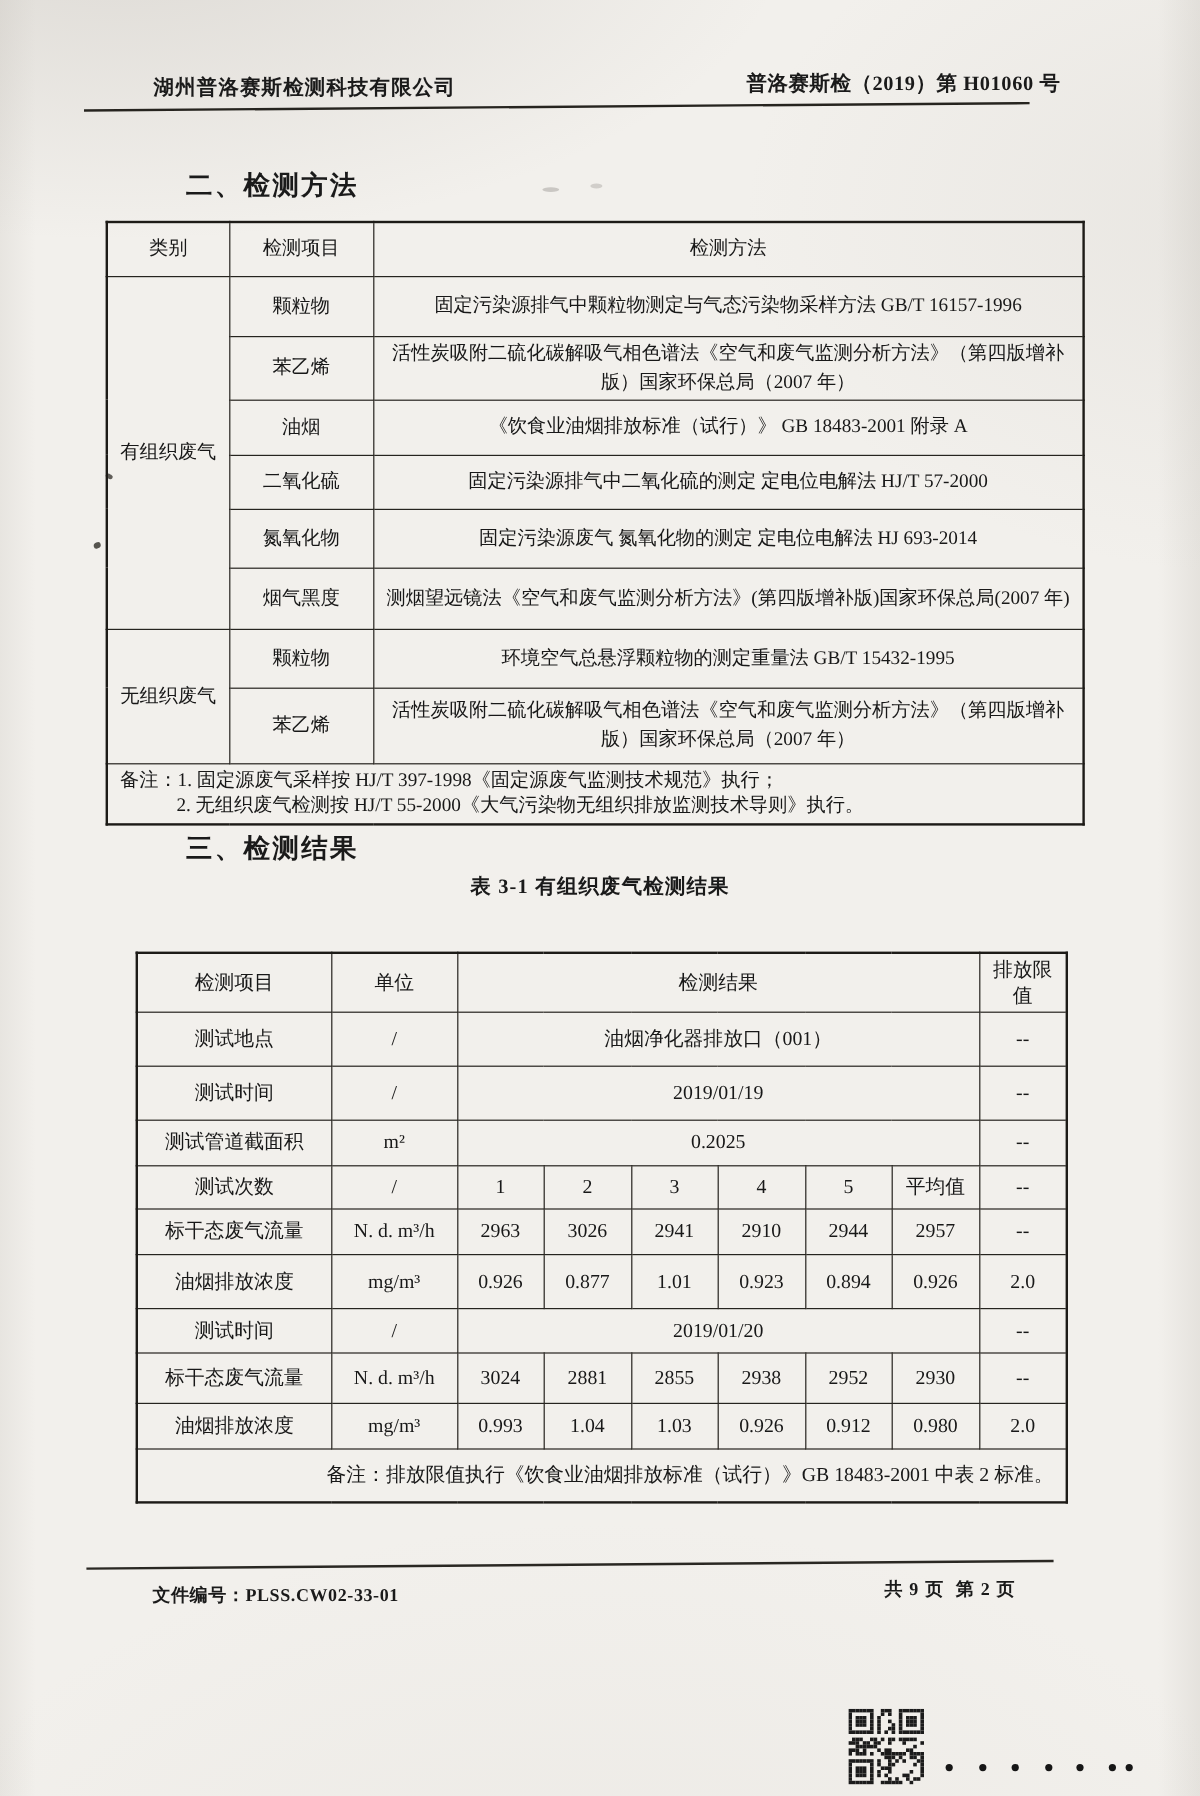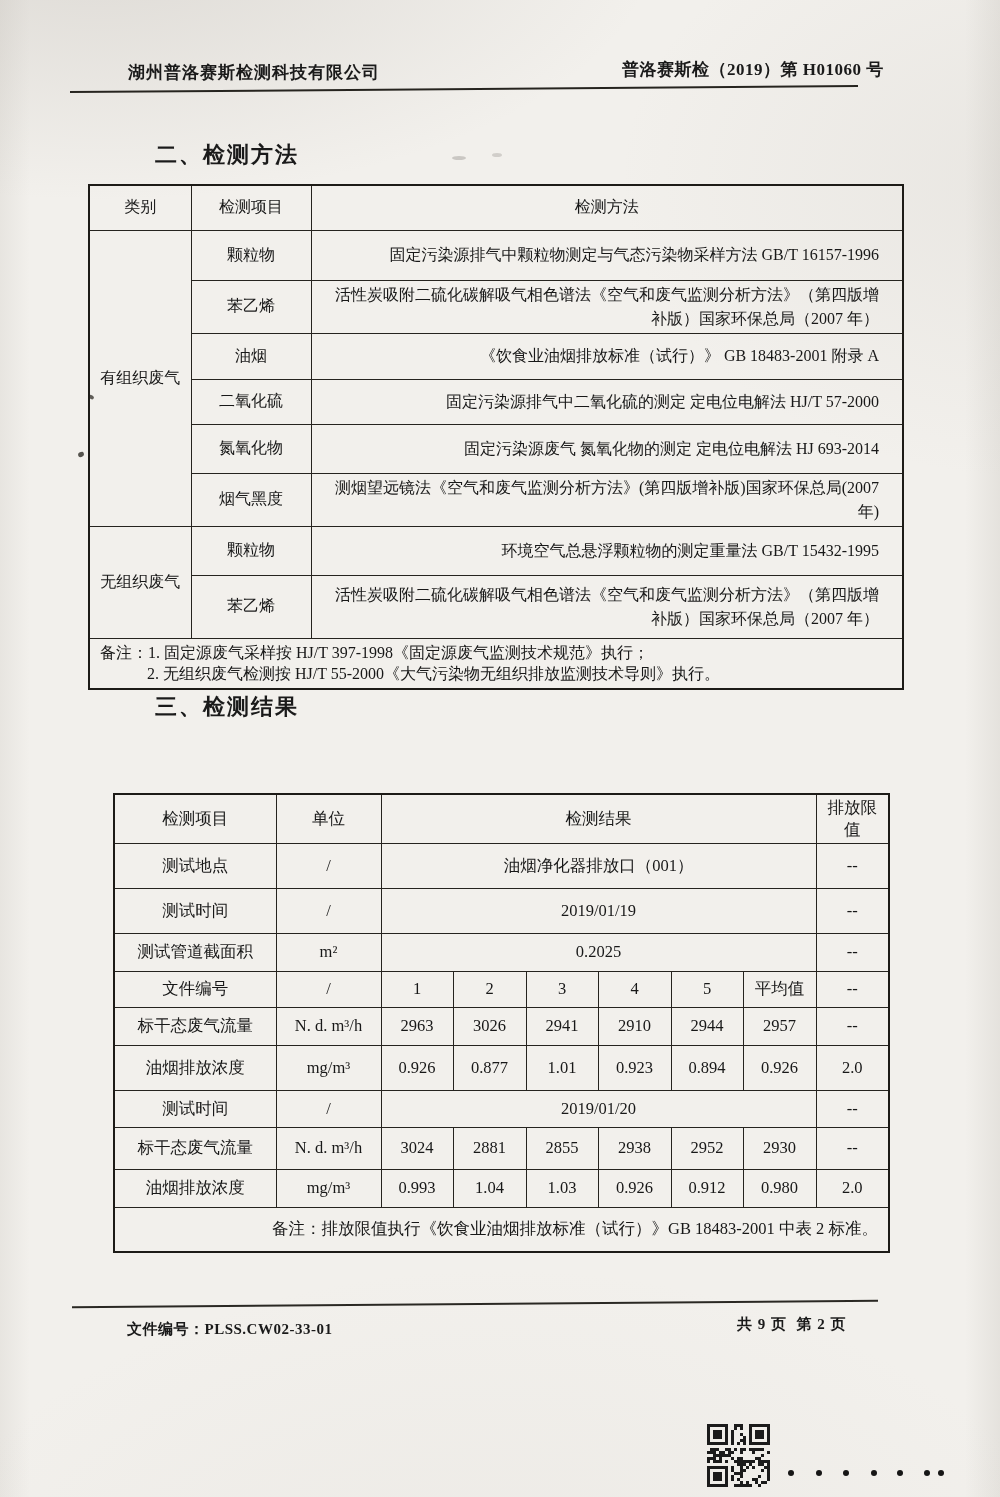--- a/index.html
+++ b/index.html
@@ -27,21 +27,21 @@
   .sec{font-size:22px;font-weight:bold;letter-spacing:2px;margin:16px;}
   .sec2{left:139px;top:124px;}
   .sec3{left:139px;top:676px;}
   .caption{left:0;top:727px;width:1000px;text-align:center;font-size:17px;font-weight:bold;letter-spacing:1px;}
   
   table{border-collapse:collapse;table-layout:fixed;font-size:16px;color:#181818;}
   td,th{border:1.6px solid #26241f;padding:1px 4px;vertical-align:middle;font-weight:normal;overflow:hidden;}
   table.t1{left:88px;top:184px;width:814px;border:2.6px solid #1d1b17;}
   table.t2{left:113px;top:793px;width:775px;border:2.6px solid #1d1b17;}
   .c{text-align:center;}
-  .method{text-align:right;padding:2px 23px;line-height:24px;margin-top:48px;}
+  .method{text-align:center;padding:2px 1px;line-height:24px;margin-top:48px;}
   .note1{padding:3px 8px 4px 10px;line-height:21px;font-size:16px;}
   .note1 .ind{padding-left:47px;}
   .t2 td,.t2 th{font-size:16.5px;}
   .t2 .note2{text-align:right;padding:4px 10px;font-size:16.5px;}
   
   .r1h45{height:45px}.r1h50{height:50px}.r1h52{height:52px}.r1h46{height:46px}
   .r1h49{height:49px}.r1h51{height:51px}.r1h63{height:63px}.r1h43{height:43px}
   
   .r2h49{height:49px}.r2h45{height:45px}.r2h38{height:38px}.r2h36{height:36px}
   .r2h37{height:37px}.r2h42{height:42px}
@@ -124,20 +124,21 @@
     <tr class="r1h43">
       <td colspan="3" class="note1">
         <div>备注：1. 固定源废气采样按 HJ/T 397-1998《固定源废气监测技术规范》执行；</div>
         <div class="ind">2. 无组织废气检测按 HJ/T 55-2000《大气污染物无组织排放监测技术导则》执行。</div>
       </td>
     </tr>
   </tbody>
     </table>
 
   <h2 class="abs sec sec3">三、检测结果</h2>
+  <div class="abs caption">表 3-1 有组织废气检测结果</div>
 
   <table class="abs t2">
     <colgroup>
       <col style="width:162px">
         <col style="width:105px">
       <col style="width:72px">
         <col style="width:73px">
         <col style="width:72px">
       <col style="width:73px">
         <col style="width:72px">
@@ -163,21 +164,21 @@
       <td class="c" colspan="6">2019/01/19</td>
       <td class="c">--</td>
     </tr>
     <tr class="r2h38">
       <td class="c">测试管道截面积</td>
       <td class="c">m²</td>
       <td class="c" colspan="6">0.2025</td>
       <td class="c">--</td>
     </tr>
     <tr class="r2h36">
-      <td class="c">文件编号</td>
+      <td class="c">测试次数</td>
       <td class="c">/</td>
       <td class="c">1</td>
       <td class="c">2</td>
       <td class="c">3</td>
       <td class="c">4</td>
       <td class="c">5</td>
       <td class="c">平均值</td>
       <td class="c">--</td>
     </tr>
     <tr class="r2h38">

